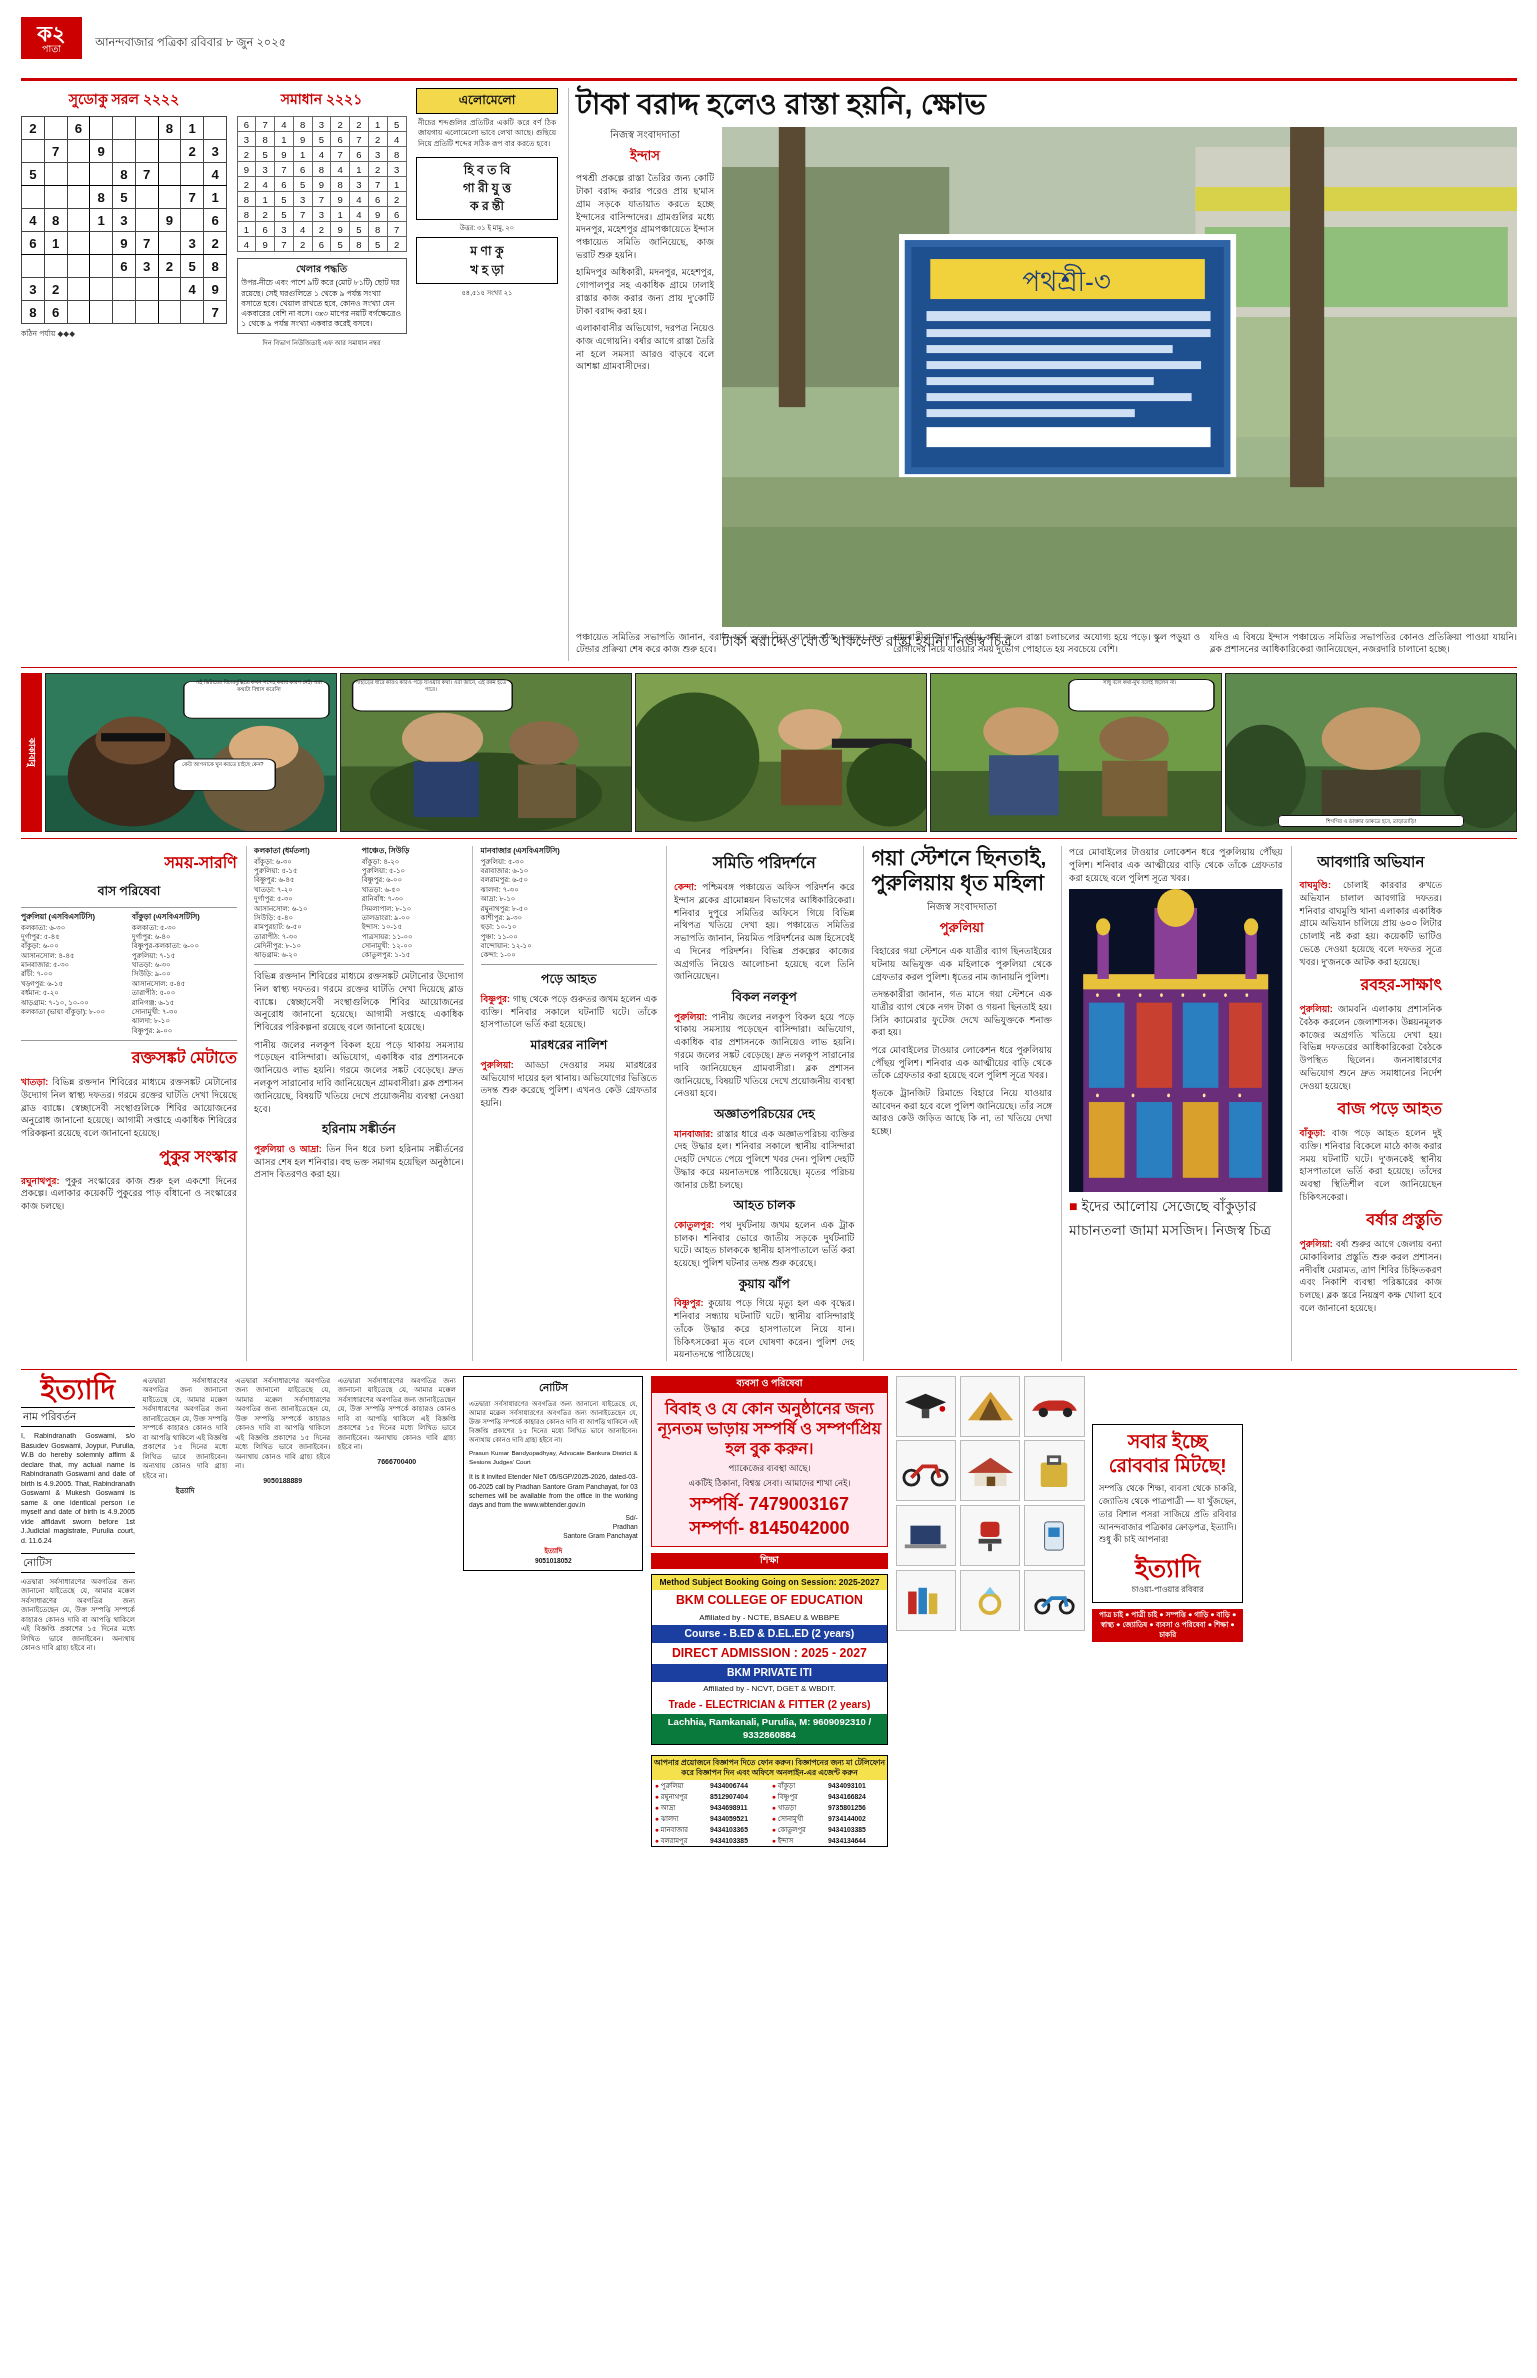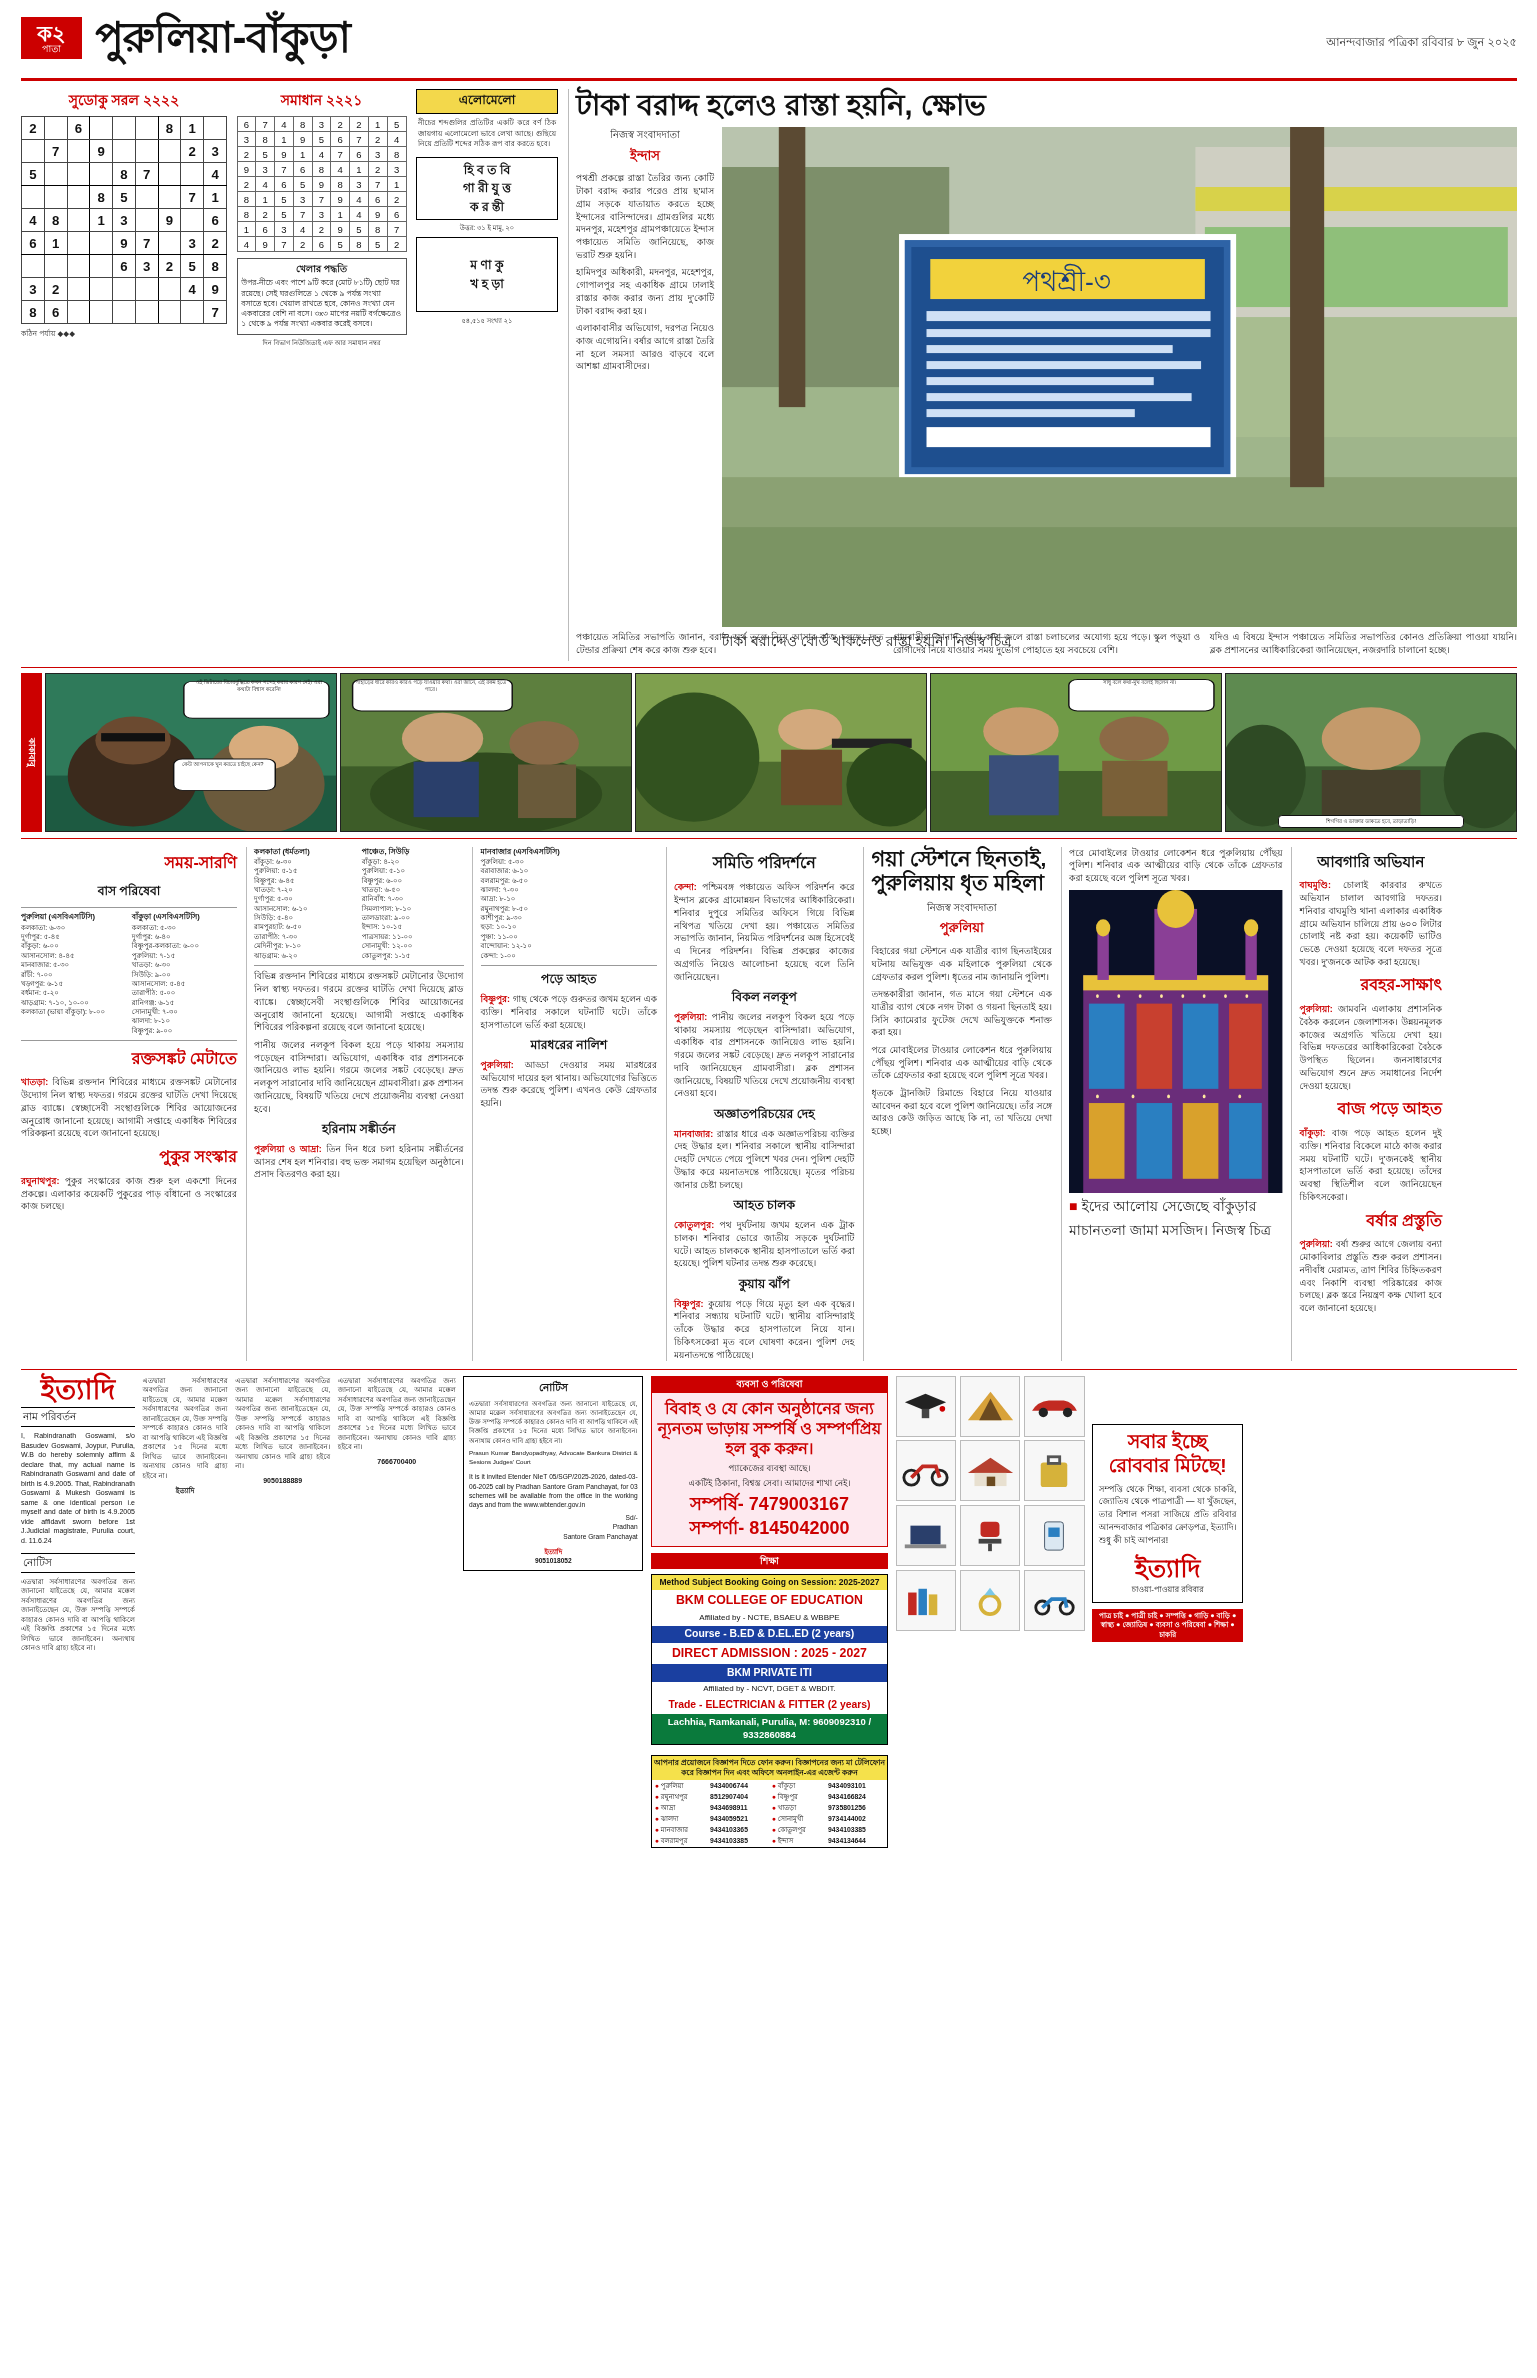--- a/index.html
+++ b/index.html
@@ -53,21 +53,21 @@
   .solution-block { width:170px; }
   table.sol { border-collapse:collapse; width:100%; }
   table.sol td { border:0.9px solid #666; height:15px; text-align:center; font-size:9.5px; }
   .rulebox { border:0.9px solid #555; margin-top:5.7px; padding:3.8px; font-size:7.6px; line-height:1.35; }
   .rulebox .t { text-align:center; font-weight:bold; font-size:9.5px; margin-bottom:2.8px;}
 
   .elomelo-block { width:142px; }
   .elo-head { background:#f3d84b; border:0.9px solid #000; text-align:center; font-weight:bold; font-size:12.3px; padding:1.9px;}
   .elo-text { font-size:7.4px; line-height:1.4; padding:3.8px 1.9px; text-align:justify;}
   .elo-ans { border:0.9px solid #000; margin-top:3.8px; text-align:center; font-size:12.3px; font-weight:bold; line-height:1.5; padding:2.8px;}
-  .elo-ans2 { border:0.9px solid #000; margin-top:3.8px; text-align:center; font-size:12.3px; font-weight:bold; line-height:1.5; padding:18px;}
+  .elo-ans2 { border:0.9px solid #000; margin-top:3.8px; text-align:center; font-size:12.3px; font-weight:bold; line-height:1.5; padding:4px;}
 
   .lead-story { flex:1; padding-left:7.6px; border-left:0.9px solid #bbb;}
   .lead-flex { display:flex; gap:7.6px; }
   .lead-col { width:138px; }
   .lead-photo { flex:1; }
   .photo { width:100%; height:100%; display:block; }
 
   
   .comic-head { display:flex; align-items:center; gap:9.5px; font-size:12.3px; font-weight:bold; margin:5.7px 0 3.8px;}
   .comic-head .dot { width:7.6px; height:7.6px; background:#c00; border-radius:50%; display:inline-block;}
@@ -137,21 +137,20 @@
 </head>
 <body>
 
 <div class="page">
 
   <div class="masthead">
     <div class="page-badge">
       <span>ক২</span>
       <small>পাতা</small>
     </div>
-    <div class="masthead-title">পুরুলিয়া-বাঁকুড়া</div>
     <div class="masthead-right">আনন্দবাজার পত্রিকা রবিবার ৮ জুন ২০২৫</div>
   </div>
 
   <div class="topzone">
 
     <div class="sudoku-block">
       <div class="sud-title">সুডোকু সরল ২২২২</div>
       <table class="sud">
           <tbody id="sud-body">
             <tr>

